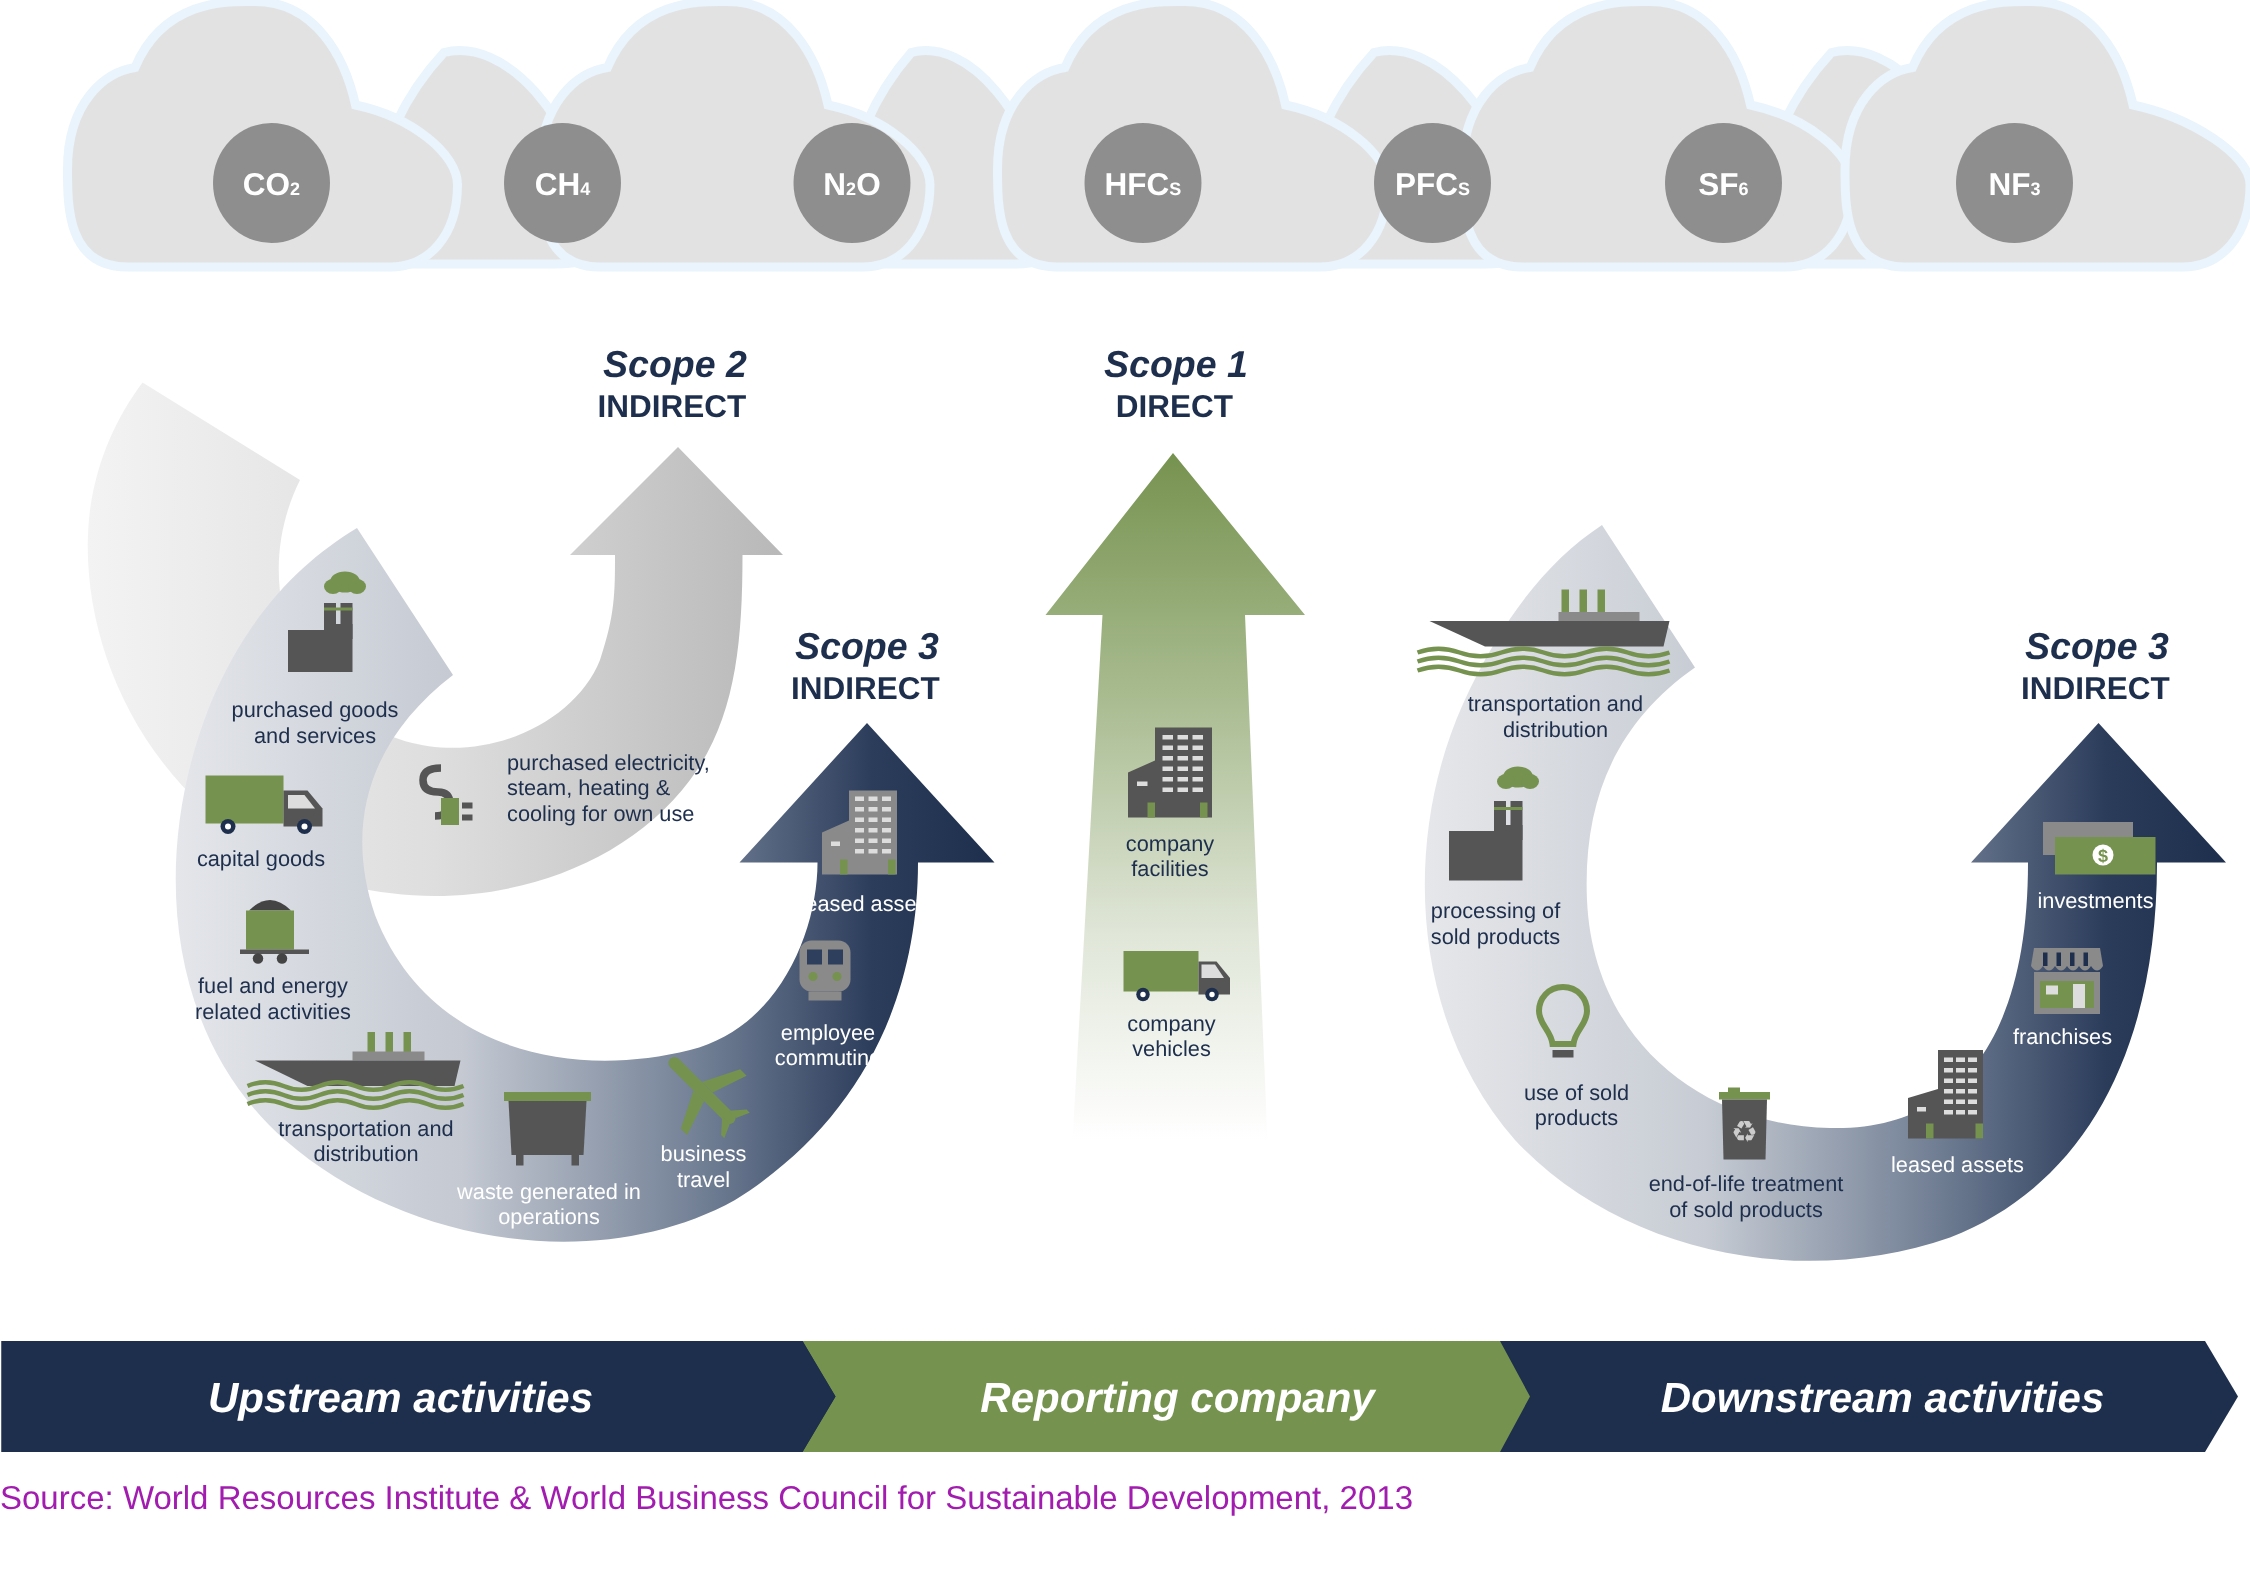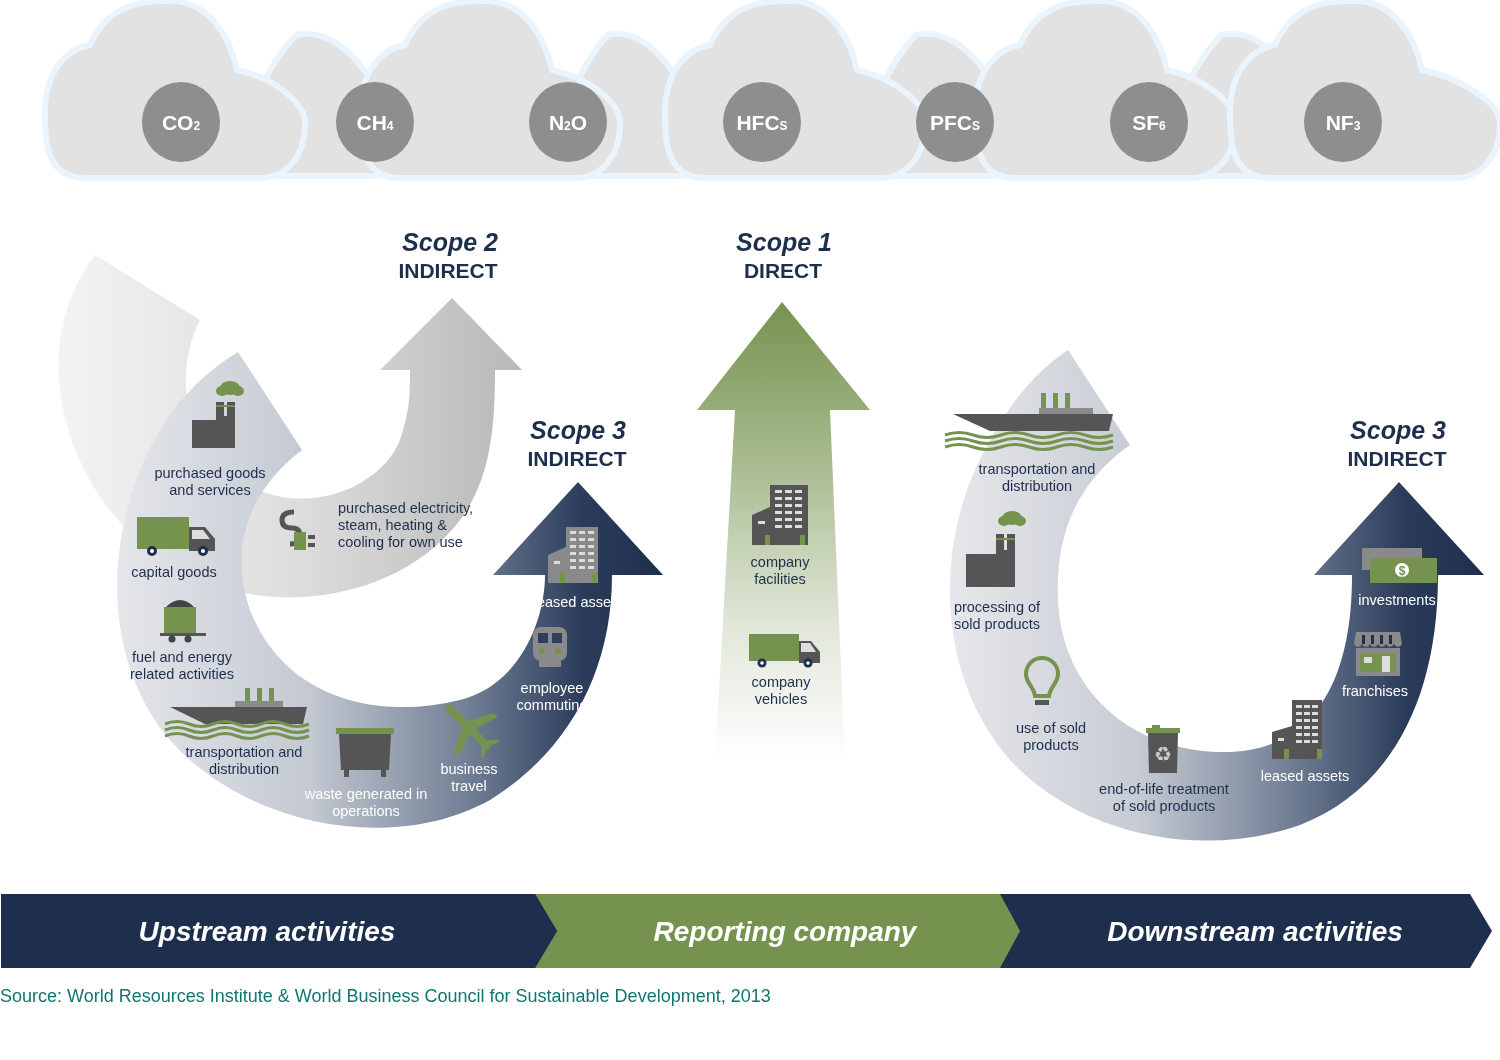--- a/index.html
+++ b/index.html
@@ -5,21 +5,21 @@
   html,body{margin:0;padding:0;background:#ffffff;}
   body{width:1500px;height:1060px;position:relative;overflow:hidden;font-family:"Liberation Sans",sans-serif;}
   svg#main{position:absolute;left:0;top:0;}
   .gas-label{font-family:"Liberation Sans",sans-serif;font-weight:bold;fill:#ffffff;font-size:21px;}
   .gas-sub{font-size:12px;}
   .scope-title{font-family:"Liberation Sans",sans-serif;font-weight:bold;font-style:italic;fill:#1e2f4d;font-size:25px;}
   .scope-sub{font-family:"Liberation Sans",sans-serif;font-weight:bold;fill:#1e2f4d;font-size:21px;}
   .lbl{font-family:"Liberation Sans",sans-serif;font-size:14.5px;fill:#1e2f4d;}
   .lbl-w{font-family:"Liberation Sans",sans-serif;font-size:14.5px;fill:#ffffff;}
   .band-text{font-family:"Liberation Sans",sans-serif;font-weight:bold;font-style:italic;fill:#ffffff;font-size:28px;}
-  .source{position:absolute;left:0;top:986px;font-size:18px;color:#0f766e;font-family:"Liberation Sans",sans-serif;}
+  .source{position:absolute;left:0;top:986px;font-size:22px;color:#a21caf;font-family:"Liberation Sans",sans-serif;}
 </style>
 </head>
 <body>
 
 <svg id="main" width="1500" height="1060" viewBox="0 0 1500 1060">
   <defs>
     <linearGradient id="gScope2" x1="0" y1="0" x2="1" y2="0">
       <stop offset="0" stop-color="#f3f3f3"></stop>
       <stop offset="0.5" stop-color="#dedede"></stop>
       <stop offset="1" stop-color="#b8b8b8"></stop>

